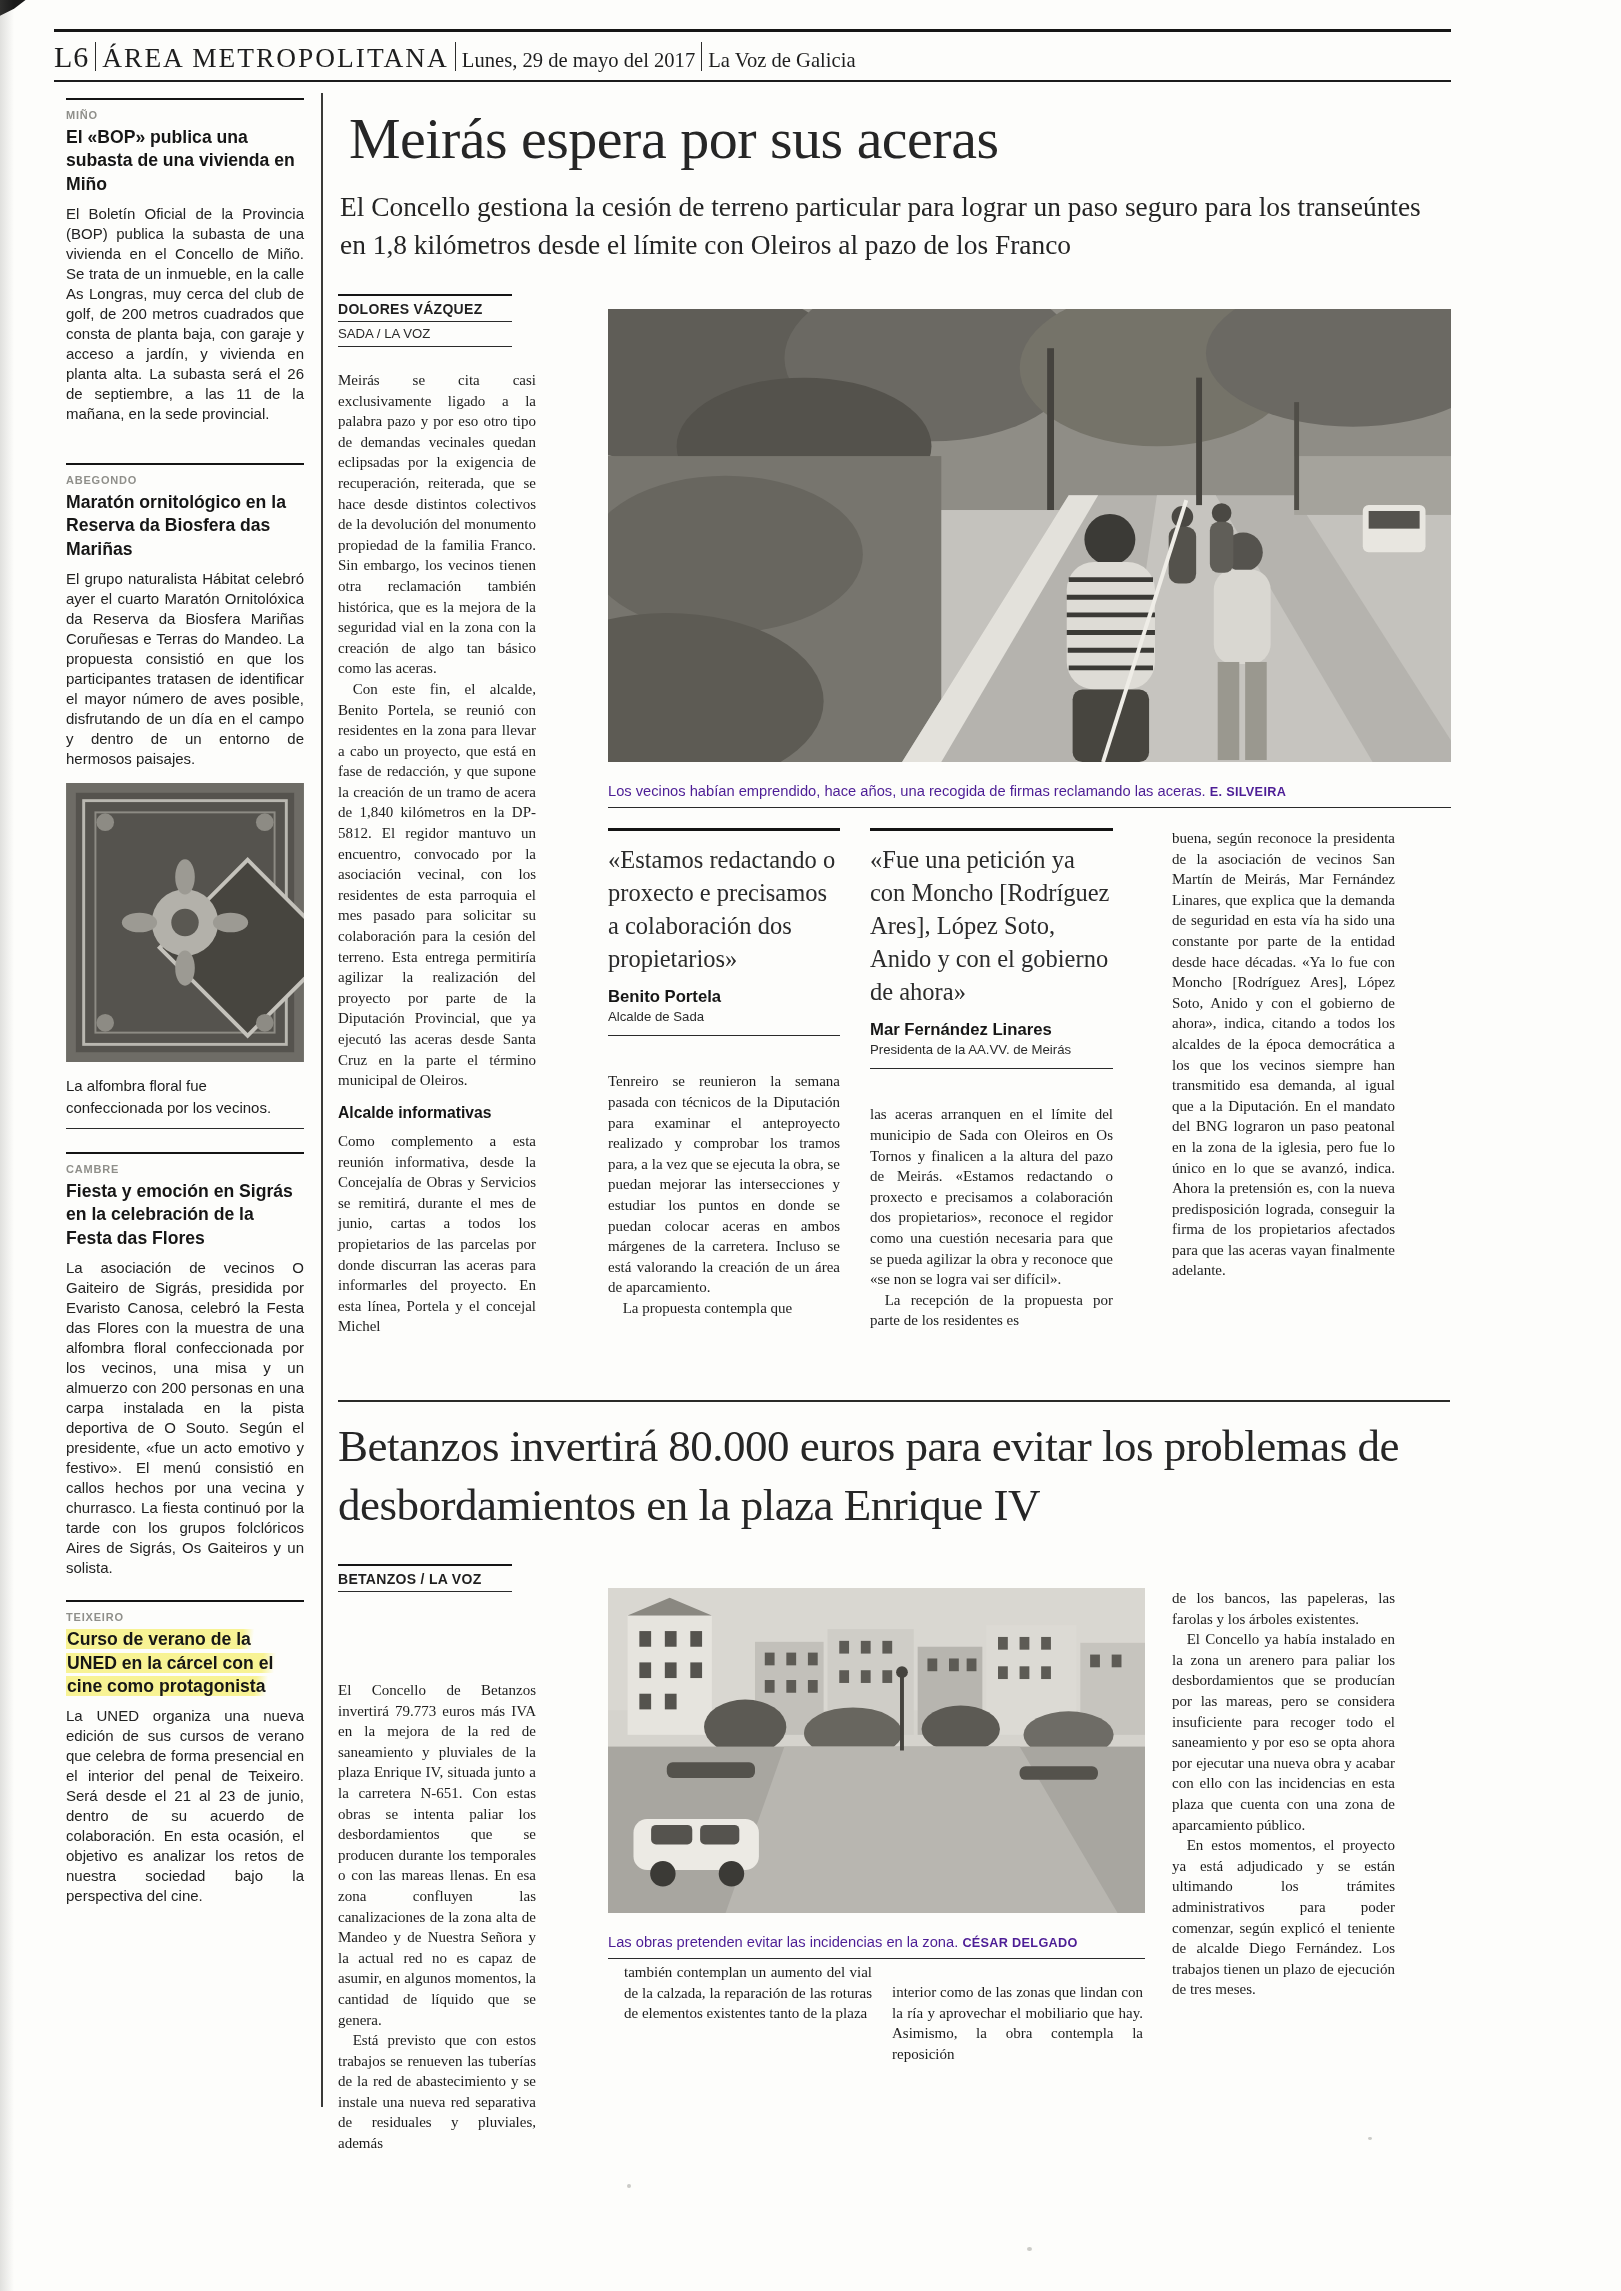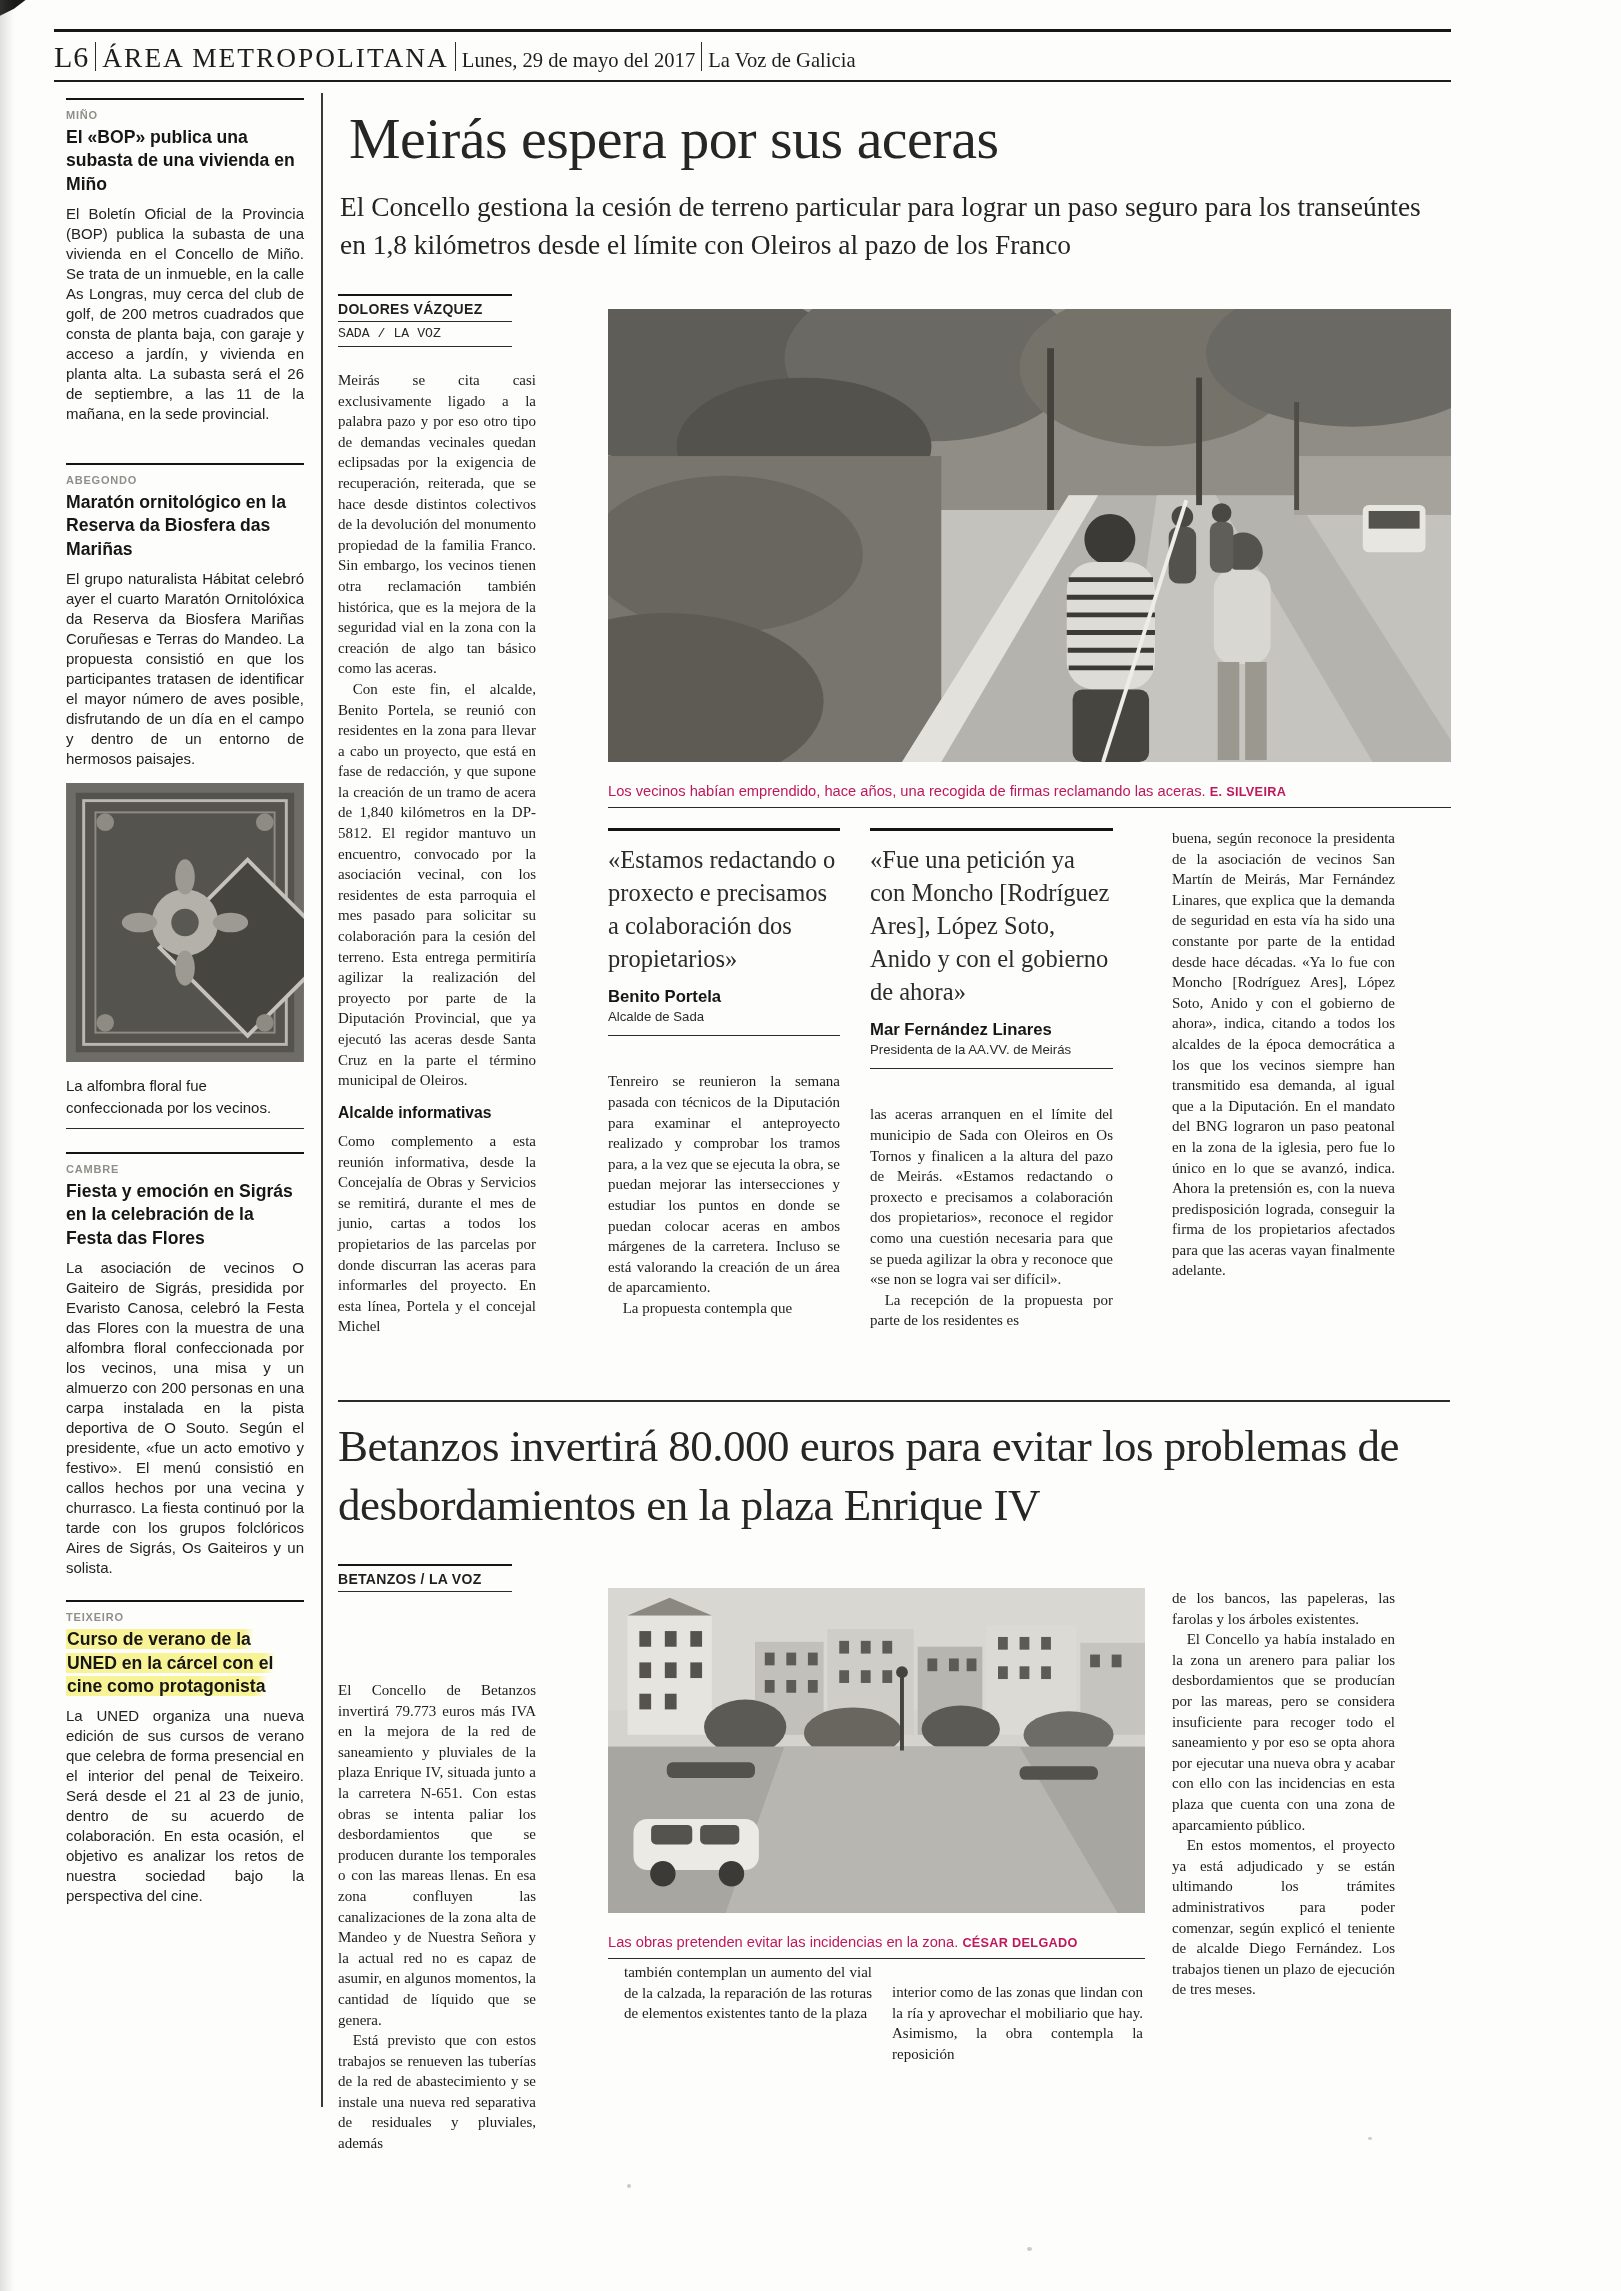--- a/index.html
+++ b/index.html
@@ -42,32 +42,32 @@
   .headline{position:absolute;left:338px;top:94px;width:1112px;margin:11px;
             font-family:"Liberation Serif","DejaVu Serif",serif;font-weight:500;
             font-size:58px;letter-spacing:-0.5px;color:#262626;}
   .subhead{position:absolute;left:340px;top:188px;width:1112px;margin:0;
            font-family:"Liberation Serif","DejaVu Serif",serif;font-weight:400;
            font-size:27.4px;line-height:38px;color:#242424;}
   .byline-block{position:absolute;left:338px;top:294px;width:174px;}
   .byline-block .b-rule{border-top:2.9px solid #151515;}
   .byline-name{font-size:14px;font-weight:700;letter-spacing:0.3px;padding:4.9px 0 3.9px 0;
                border-bottom:1.5px solid #2a2a2a;}
-  .byline-place{font-size:13.2px;padding:3.9px 0 4.9px 0;border-bottom:1.5px solid #2a2a2a;color:#2a2a2a;font-family:Liberation Mono, monospace;}
+  .byline-place{font-size:13.2px;padding:3.9px 0 4.9px 0;border-bottom:1.5px solid #2a2a2a;color:#2a2a2a;}
 
   .serif-body{font-family:"Liberation Serif","DejaVu Serif",serif;font-size:15px;line-height:20.6px;color:#1c1c1c;}
   .para{margin:0;text-align:justify;}
   .ind{text-indent:14.7px;}
   .crosshead{font-family:"Liberation Sans","DejaVu Sans",sans-serif;font-size:15.7px;font-weight:700;
              margin:11.8px 0 7.8px 0;color:#161616;}
 
   .lead-col1{position:absolute;left:338px;top:370px;width:198px;}
   .photo-frame{position:absolute;background:#c7c5c0;}
   .lead-photo{left:608px;top:309px;width:843px;height:453px;}
-  .photo-caption{position:absolute;font-size:14.7px;color:#be185d;border-bottom:1.5px solid #2a2a2a;padding-bottom:8.8px;}
+  .photo-caption{position:absolute;font-size:14.7px;color:#4c1d95;border-bottom:1.5px solid #2a2a2a;padding-bottom:8.8px;}
   .lead-caption{left:608px;top:768px;width:843px;}
   .credit{font-weight:700;font-size:12.7px;letter-spacing:0.3px;}
 
   .qcol{position:absolute;top:828px;}
   .qcolA{left:608px;width:232px;}
   .qcolB{left:870px;width:243px;}
   .qcolC{left:1172px;top:828px;width:223px;position:absolute;}
   .quote{border-top:3.9px solid #141414;padding-top:11.8px;}
   .quote-text{font-family:"Liberation Serif","DejaVu Serif",serif;font-size:24.5px;line-height:33px;color:#2b2b2b;margin:0;}
   .quote-author{font-size:16.7px;font-weight:700;margin:11.8px 0 2px 0;color:#161616;}

